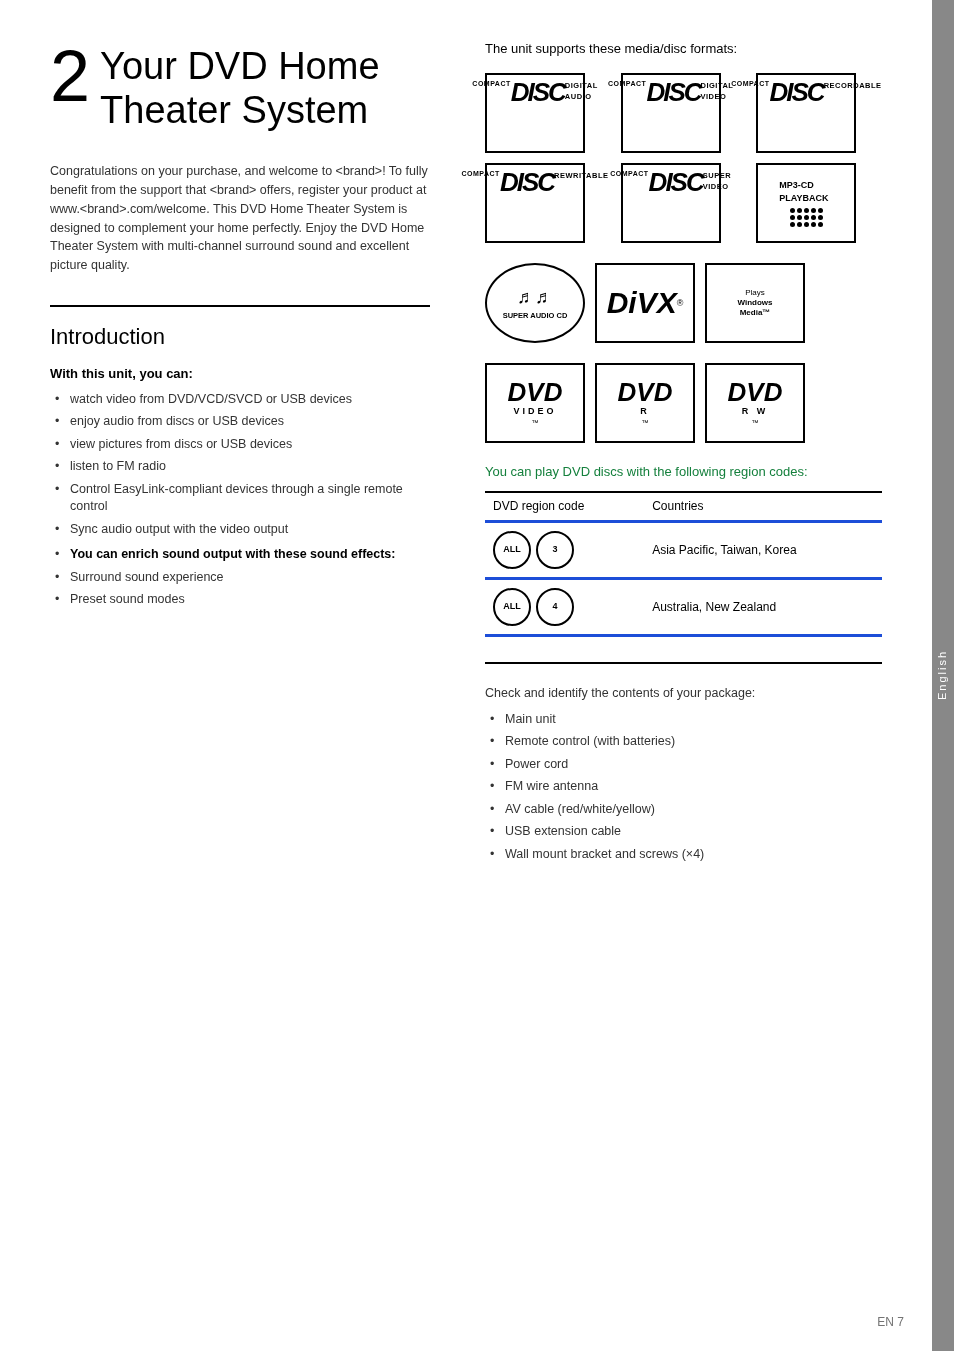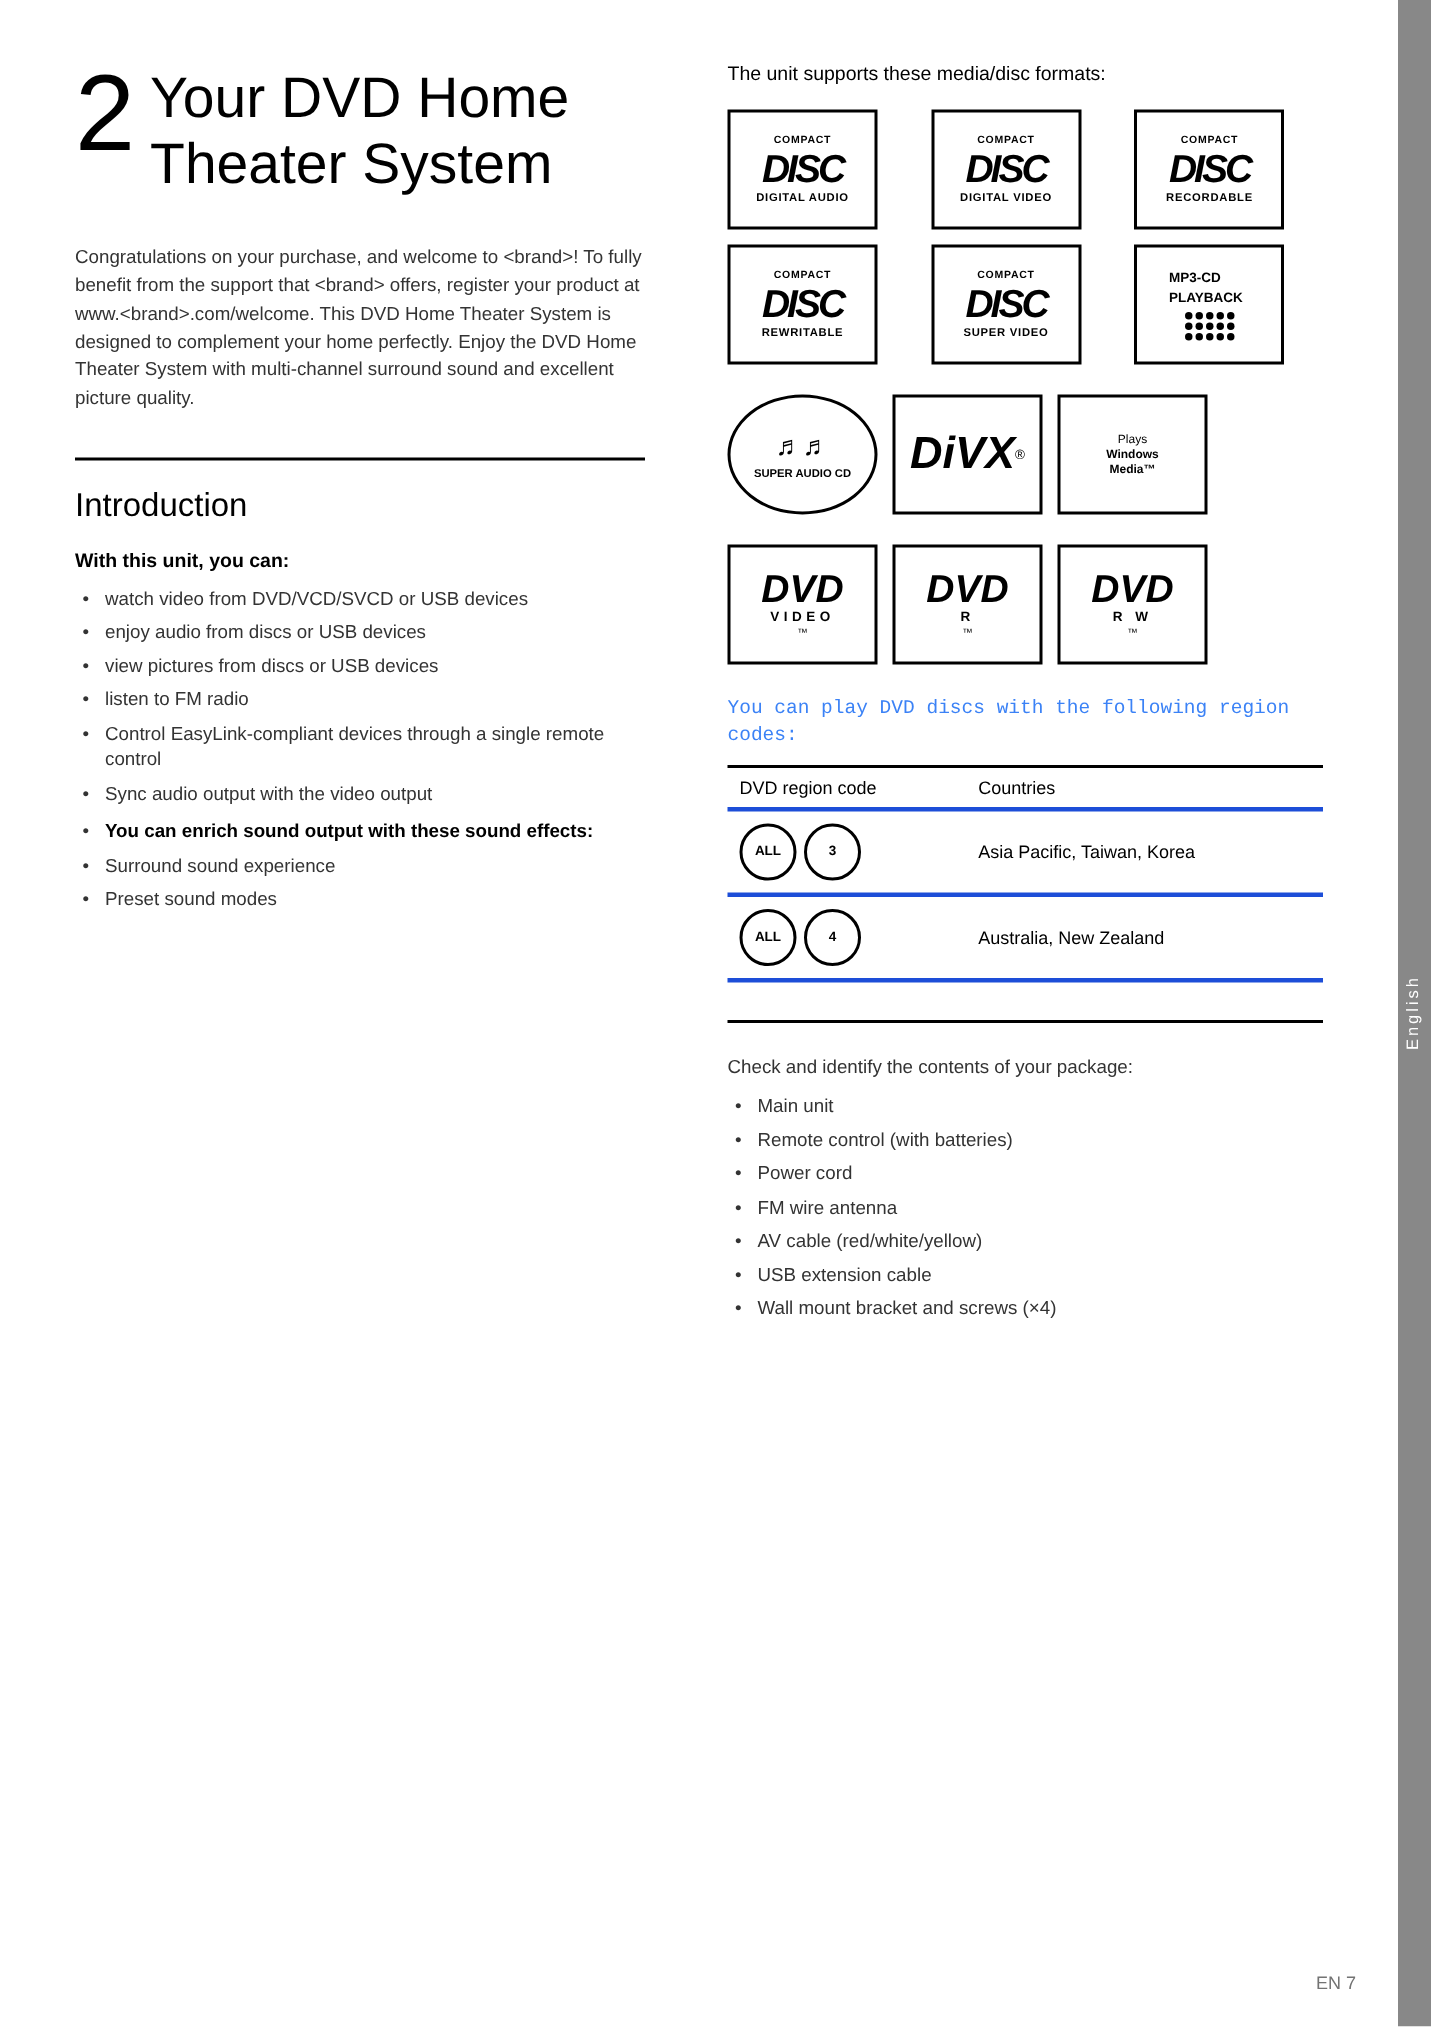--- a/index.html
+++ b/index.html
@@ -144,22 +144,22 @@
       display: grid;
       grid-template-columns: repeat(3, 1fr);
       gap: 10px;
       margin-bottom: 20px;
     }
 
     .disc-icon {
       border: 2px solid #000;
       padding: 4px;
       display: flex;
-      flex-direction: column;
-      align-items: center;
+      flex-direction: row;
+      align-items: flex-start;
       justify-content: center;
       width: 100px;
       height: 80px;
       position: relative;
     }
 
     .compact-label {
       font-size: 7px;
       letter-spacing: 0.5px;
       text-transform: uppercase;
@@ -210,24 +210,23 @@
       letter-spacing: 3px;
       text-transform: uppercase;
     }
 
     .region-section {
       margin-bottom: 25px;
     }
 
     .region-text {
       font-size: 13px;
-      color: #3b82f6;
+      color: #15803d;
       margin-bottom: 10px;
       line-height: 1.4;
-      font-family: Liberation Mono, monospace;
     }
 
     .region-table {
       width: 100%;
       border-collapse: collapse;
     }
 
     .region-table th {
       font-size: 12px;
       font-weight: normal;

